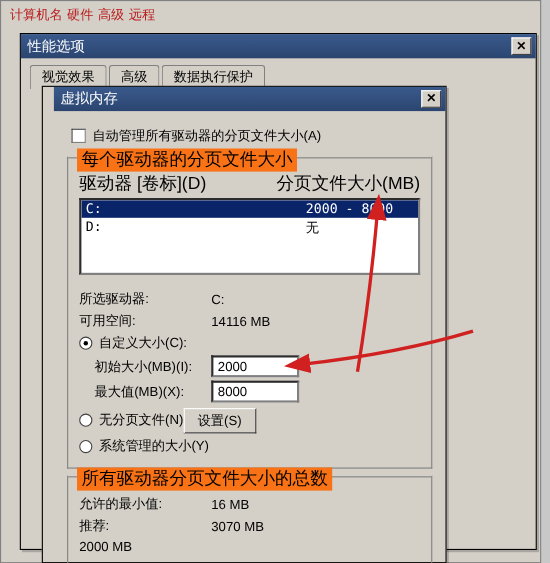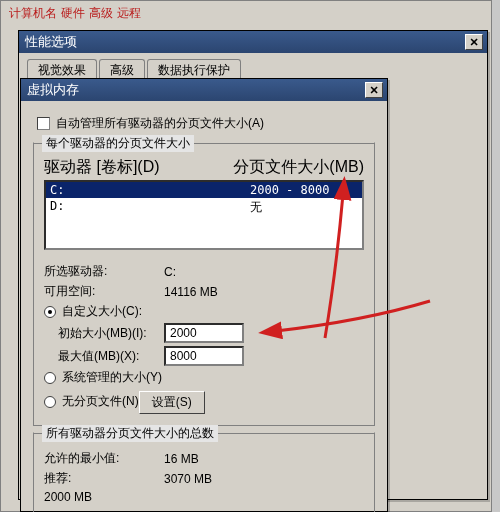--- a/index.html
+++ b/index.html
@@ -47,21 +47,21 @@
   }
   .tabs { display: flex; margin: 6px 0 0 8px; gap: 2px; }
   .tab {
     padding: 2px 10px;
     background: #d4d0c8;
     border: 1px solid #808080;
     border-bottom: none;
     border-radius: 3px 3px 0 0;
     font-size: 12px;
   }
-  .dlg-vm { left: 20px; top: 78px; width: 368px; height: 434px; }
+  .dlg-vm { left: 38px; top: 78px; width: 368px; height: 434px; padding-left: 10px; }
   .dlg-body { padding: 10px 12px; }
   .checkbox-row { display: flex; align-items: center; margin: 4px 0 10px 4px; }
   .checkbox {
     width: 13px; height: 13px;
     background: #fff;
     border: 1px solid #808080;
     border-top-color: #404040; border-left-color: #404040;
     margin-right: 6px;
   }
   .groupbox {
@@ -71,23 +71,23 @@
     margin: 6px 0;
     padding: 14px 10px 8px 10px;
   }
   .groupbox::before {
     content: "";
     position: absolute; left:0; right:0; top:0; height:1px;
     background: #808080;
   }
   .groupbox .legend {
     position: absolute; top: -8px; left: 8px;
-    background: #e5e5e5;
+    background: #f97316;
     padding: 0 4px;
-    font-size: 12px;
+    font-size: 16px;
   }
   .col-headers { display: flex; font-size: 16px; margin-bottom: 2px; }
   .col-headers .c1 { flex: 1; }
   .listbox {
     background: #fff;
     border: 2px inset #808080;
     height: 70px;
     overflow: hidden;
     font-family: "SimSun", monospace;
     font-size: 12px;
@@ -203,26 +203,26 @@
         <span class="k" style="padding-left:14px">初始大小(MB)(I):</span>
         <input class="text-input" value="2000" style="">
       </div>
       <div class="kv">
         <span class="k" style="padding-left:14px">最大值(MB)(X):</span>
         <input class="text-input" value="8000" style="">
       </div>
 
       <div class="kv">
         <span class="radio"></span>
-        <span>系统管理的大小(Y)</span>
-      </div>
-      <div class="kv">
-        <span class="radio"></span>
         <span>无分页文件(N)</span>
         <button class="btn set-btn">设置(S)</button>
+      </div>
+      <div class="kv">
+        <span class="radio"></span>
+        <span>系统管理的大小(Y)</span>
       </div>
     </div>
 
     <div class="groupbox">
       <span class="legend">所有驱动器分页文件大小的总数</span>
       <div class="kv">
         <span class="k">允许的最小值:</span>
         <span>16 MB</span>
       </div>
       <div class="kv">

